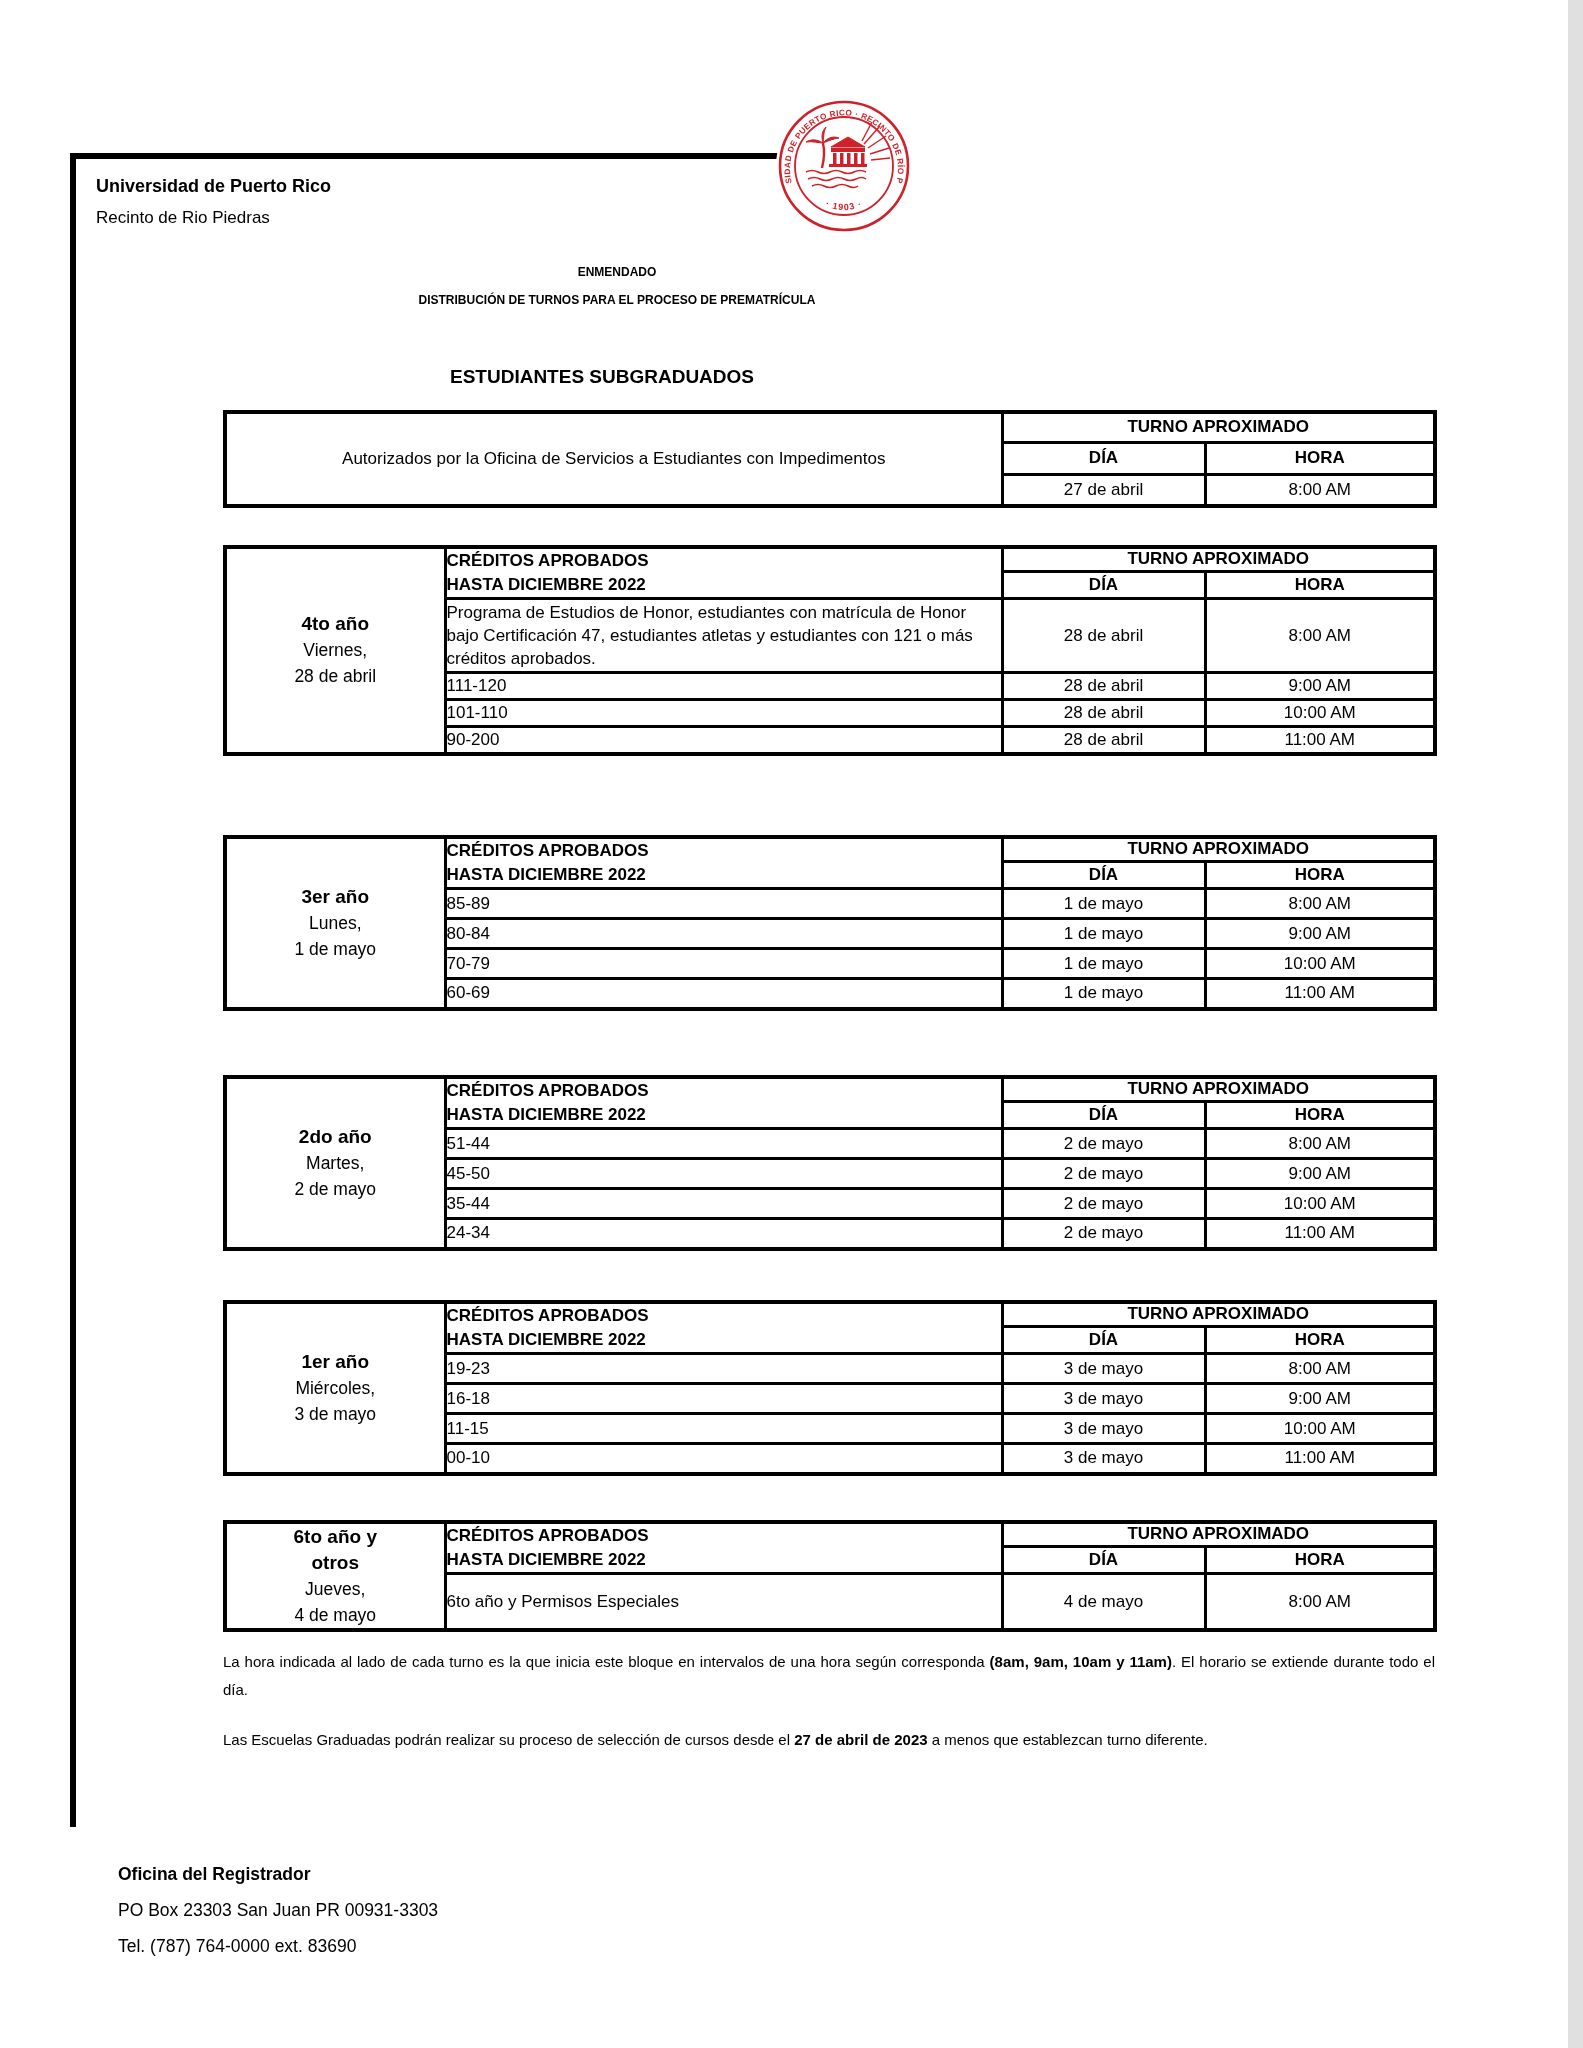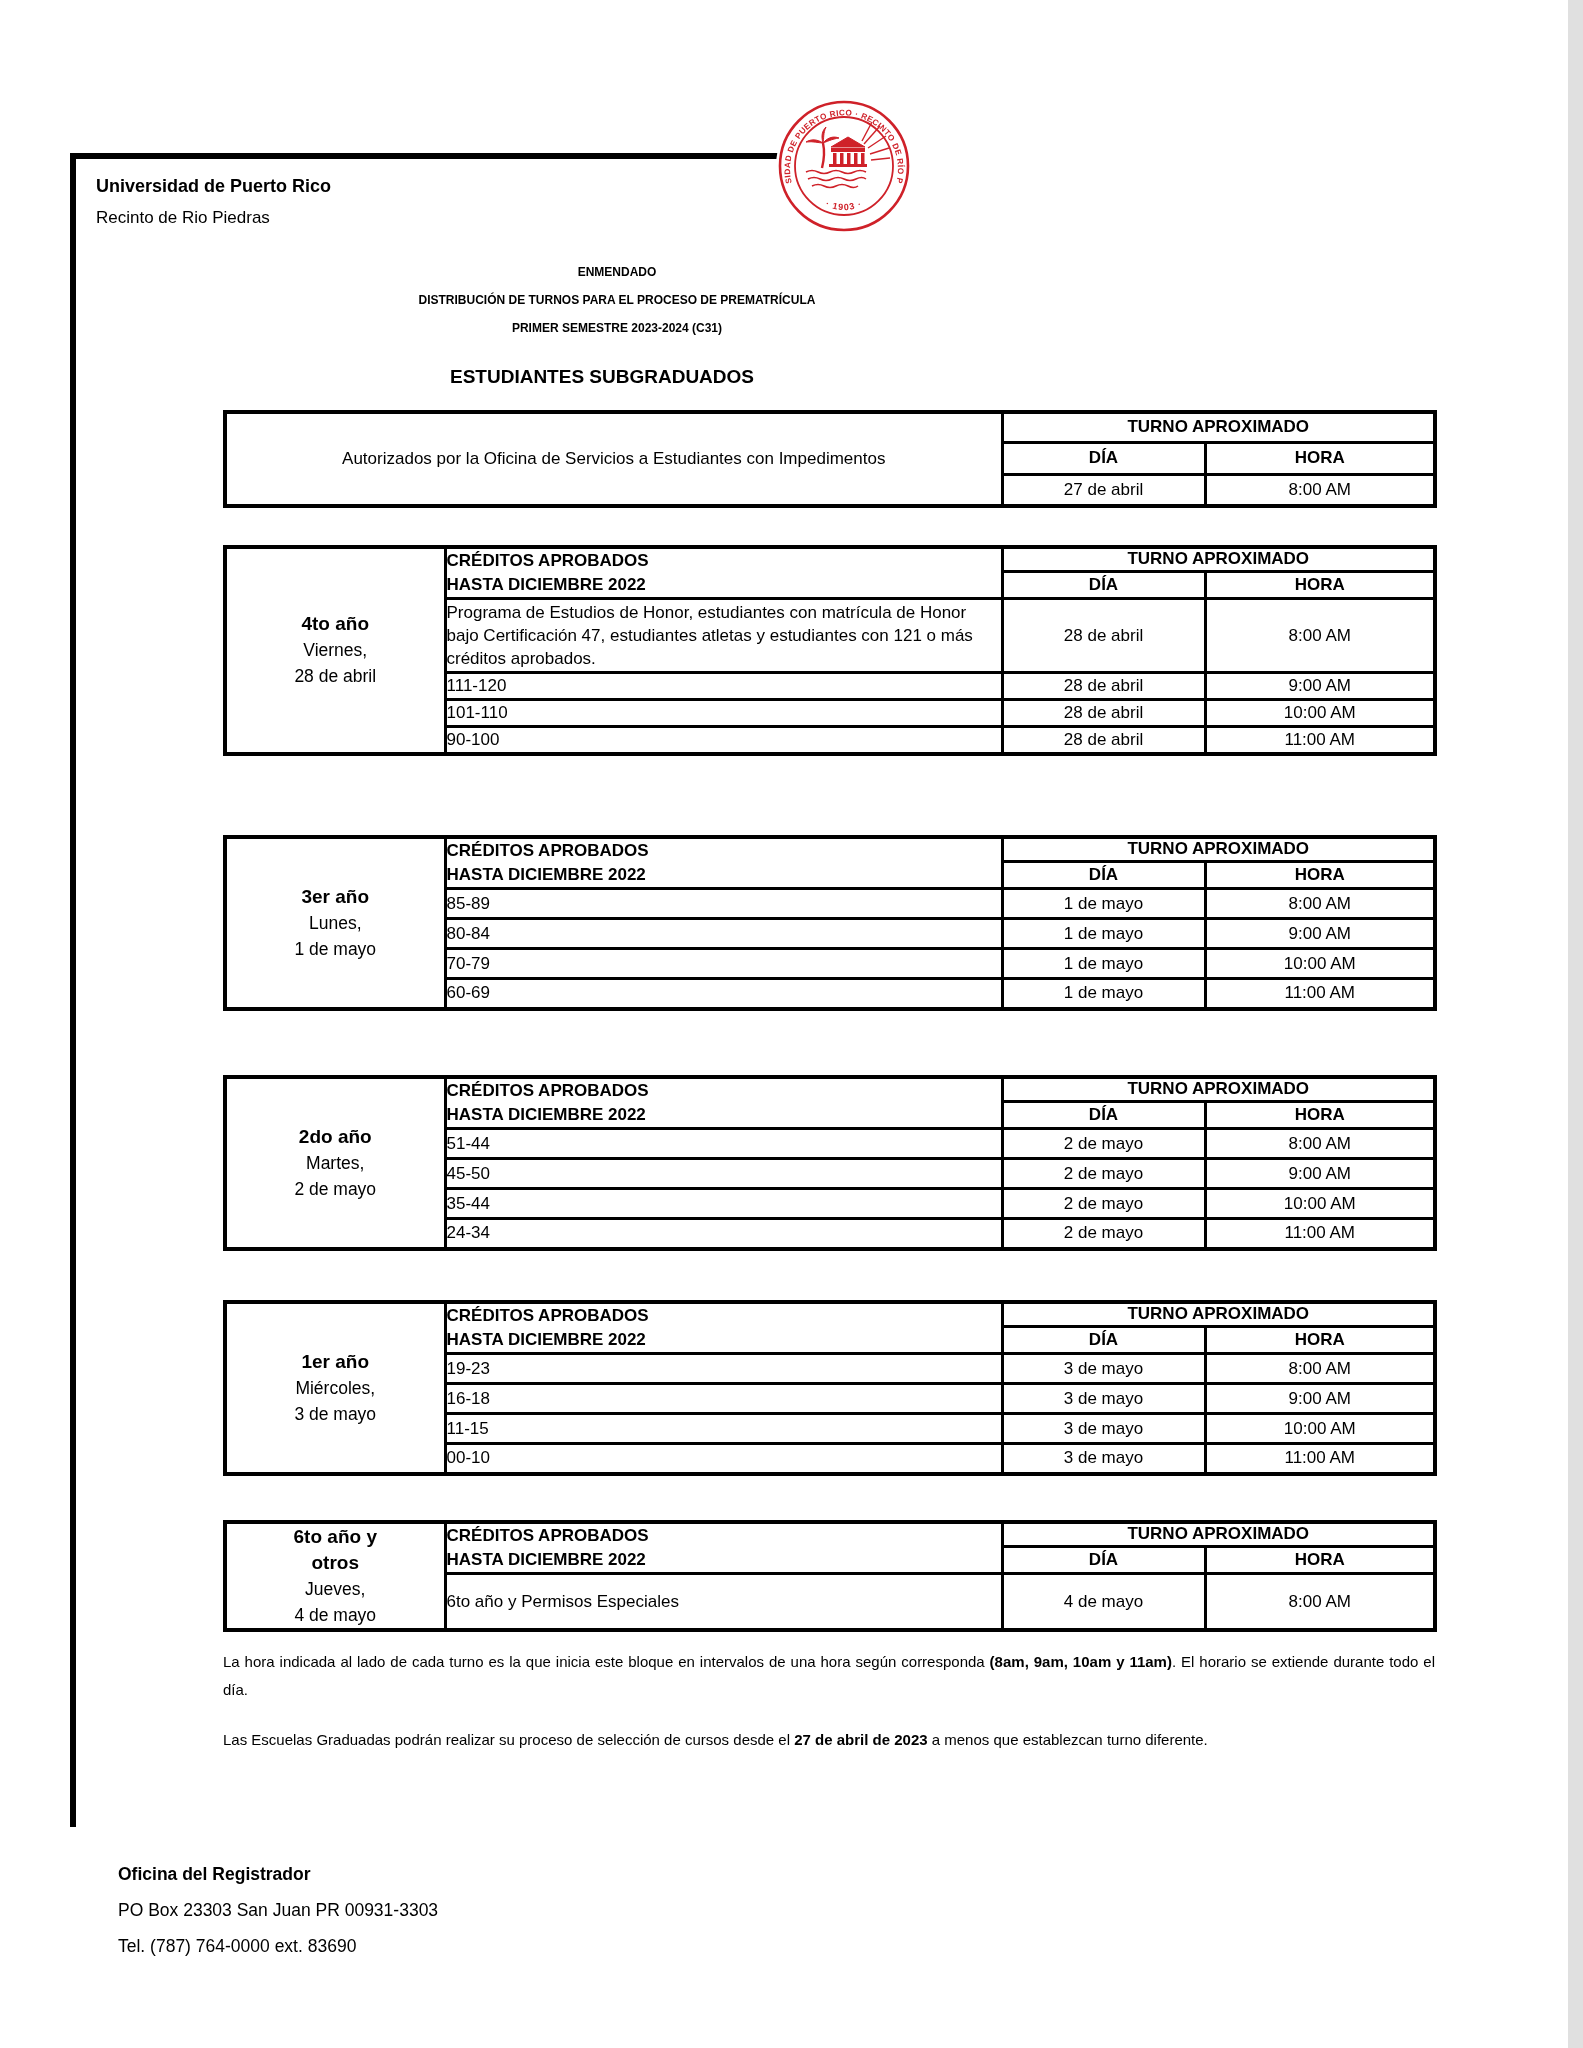--- a/index.html
+++ b/index.html
@@ -98,21 +98,20 @@
           <path d="M 32 81 q 6 -3 12 0 t 12 0 t 12 0 t 12 0 t 10 0"></path>
           <path d="M 36 88 q 6 -3 12 0 t 12 0 t 12 0 t 10 0"></path>
         </g>
       </g>
     </svg>
   </div>
 
   <div class="titleblock">
     <div>ENMENDADO</div>
     <div>DISTRIBUCIÓN DE TURNOS PARA EL PROCESO DE PREMATRÍCULA</div>
-    <div>PRIMER SEMESTRE 2023-2024 (C31)</div>
   </div>
   <div class="subtitle">ESTUDIANTES SUBGRADUADOS</div>
 
   <table class="t" style="top:410px; width:1210px;">
     <colgroup>
         <col style="width:777px">
         <col style="width:203px">
         <col style="width:230px">
       </colgroup>
     <tbody>
@@ -164,21 +163,21 @@
       <td class="cred-val">111-120</td>
       <td class="cell-center">28 de abril</td>
       <td class="cell-center">9:00 AM</td>
     </tr>
     <tr style="height:27px">
       <td class="cred-val">101-110</td>
       <td class="cell-center">28 de abril</td>
       <td class="cell-center">10:00 AM</td>
     </tr>
     <tr style="height:27px">
-      <td class="cred-val">90-100</td>
+      <td class="cred-val">90-200</td>
       <td class="cell-center">28 de abril</td>
       <td class="cell-center">11:00 AM</td>
     </tr>
   </tbody>
     </table>
 
   <table class="t" style="top:835px; width:1210px;">
     <colgroup>
         <col style="width:220px">
         <col style="width:557px">

